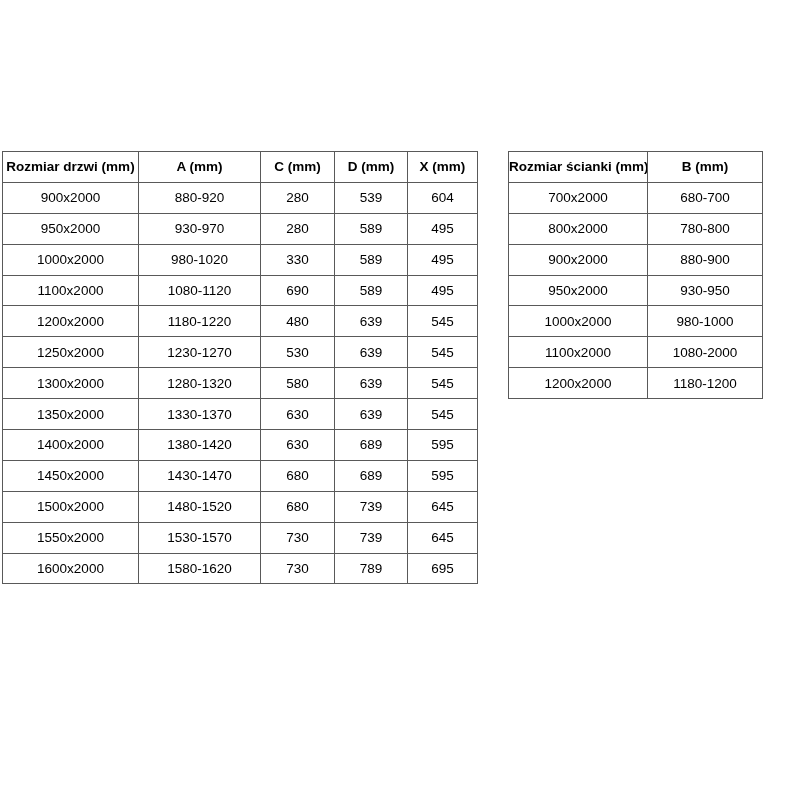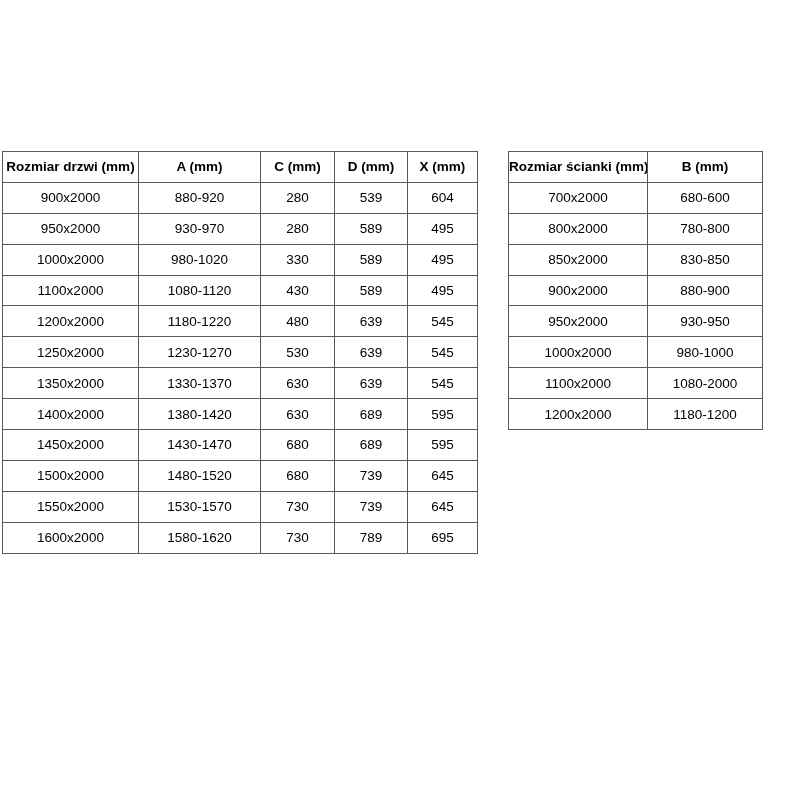--- a/index.html
+++ b/index.html
@@ -88,35 +88,42 @@
         <tr>
           <td>1000x2000</td>
           <td>980-1020</td>
           <td>330</td>
           <td>589</td>
           <td>495</td>
         </tr>
         <tr>
           <td>1100x2000</td>
           <td>1080-1120</td>
-          <td>430</td>
+          <td>690</td>
           <td>589</td>
           <td>495</td>
         </tr>
         <tr>
           <td>1200x2000</td>
           <td>1180-1220</td>
           <td>480</td>
           <td>639</td>
           <td>545</td>
         </tr>
         <tr>
           <td>1250x2000</td>
           <td>1230-1270</td>
           <td>530</td>
+          <td>639</td>
+          <td>545</td>
+        </tr>
+        <tr>
+          <td>1300x2000</td>
+          <td>1280-1320</td>
+          <td>580</td>
           <td>639</td>
           <td>545</td>
         </tr>
         <tr>
           <td>1350x2000</td>
           <td>1330-1370</td>
           <td>630</td>
           <td>639</td>
           <td>545</td>
         </tr>
@@ -165,31 +172,27 @@
     </colgroup>
   <thead>
         <tr>
           <th>Rozmiar ścianki (mm)</th>
           <th>B (mm)</th>
         </tr>
       </thead>
       <tbody>
         <tr>
           <td>700x2000</td>
-          <td>680-600</td>
+          <td>680-700</td>
         </tr>
         <tr>
           <td>800x2000</td>
           <td>780-800</td>
         </tr>
         <tr>
-          <td>850x2000</td>
-          <td>830-850</td>
-        </tr>
-        <tr>
           <td>900x2000</td>
           <td>880-900</td>
         </tr>
         <tr>
           <td>950x2000</td>
           <td>930-950</td>
         </tr>
         <tr>
           <td>1000x2000</td>
           <td>980-1000</td>

